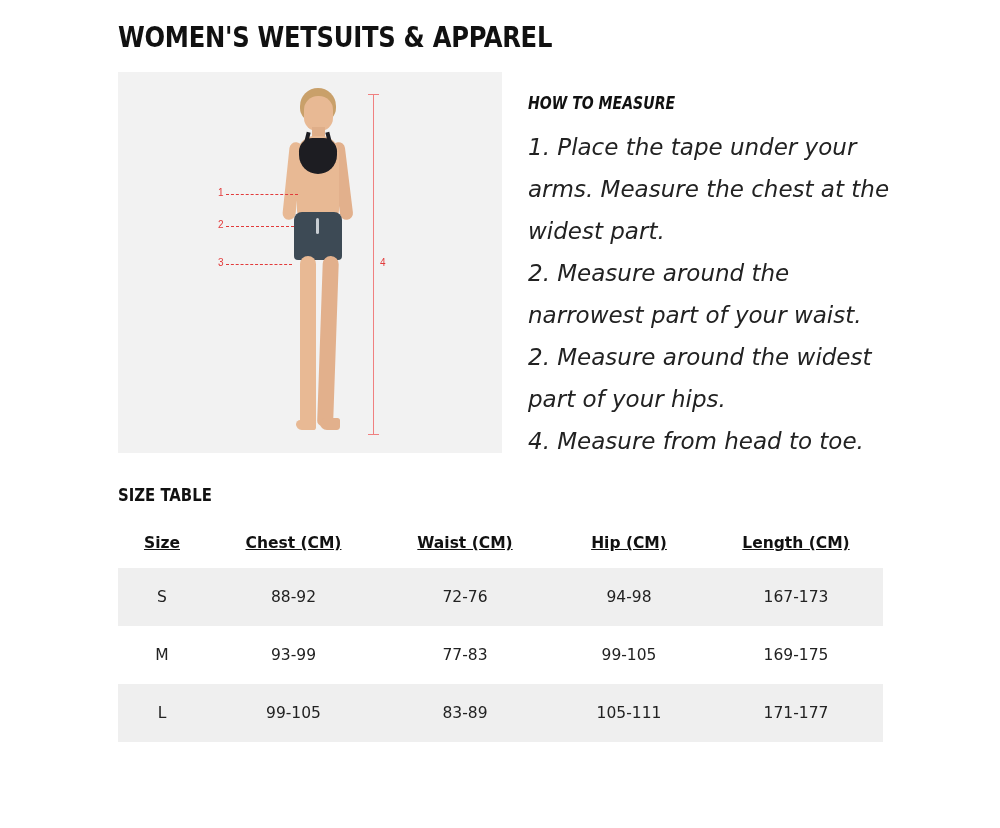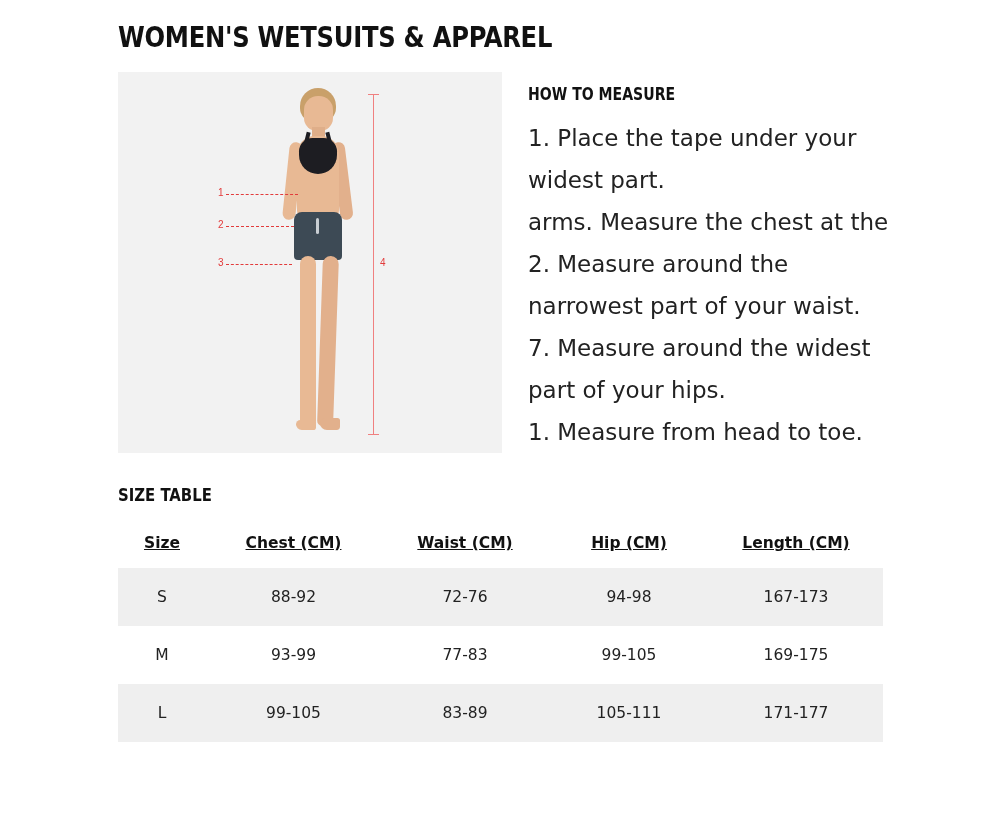--- a/index.html
+++ b/index.html
@@ -185,22 +185,23 @@
     height: 0;
     border-top: 1px solid #f08080;
   }
   .vline-cap-top { top: 22px; }
   .vline-cap-bottom { top: 362px; }
 
   
   .howto {
     position: absolute;
     left: 528px;
-    top: 84px;
+    top: 93px;
     width: 370px;
+    font-style: italic;
   }
   .howto h2 {
     margin: 0 0 14px 0;
     font-size: 17px;
     font-weight: bold;
     text-transform: uppercase;
     letter-spacing: 0px;
     font-family: "DejaVu Sans", sans-serif;
     font-stretch: condensed;
     transform: scaleX(0.92);
@@ -301,27 +302,27 @@
 
     <div class="vline"></div>
     <div class="vline-cap-top"></div>
     <div class="vline-cap-bottom"></div>
     <div class="measure-num" style="left:262px; top:185px;">4</div>
   </div>
 
   <div class="howto">
     <h2>HOW TO MEASURE</h2>
     <p>1. Place the tape under your</p>
+    <p>arms. Measure the chest at the</p>
     <p>widest part.</p>
-    <p>arms. Measure the chest at the</p>
     <p>2. Measure around the</p>
     <p>narrowest part of your waist.</p>
-    <p>7. Measure around the widest</p>
+    <p>2. Measure around the widest</p>
     <p>part of your hips.</p>
-    <p>1. Measure from head to toe.</p>
+    <p>4. Measure from head to toe.</p>
   </div>
 
   <div class="size-heading">SIZE TABLE</div>
 
   <table class="size-table">
     <thead>
       <tr>
         <th>Size</th>
         <th>Chest (CM)</th>
         <th>Waist (CM)</th>

